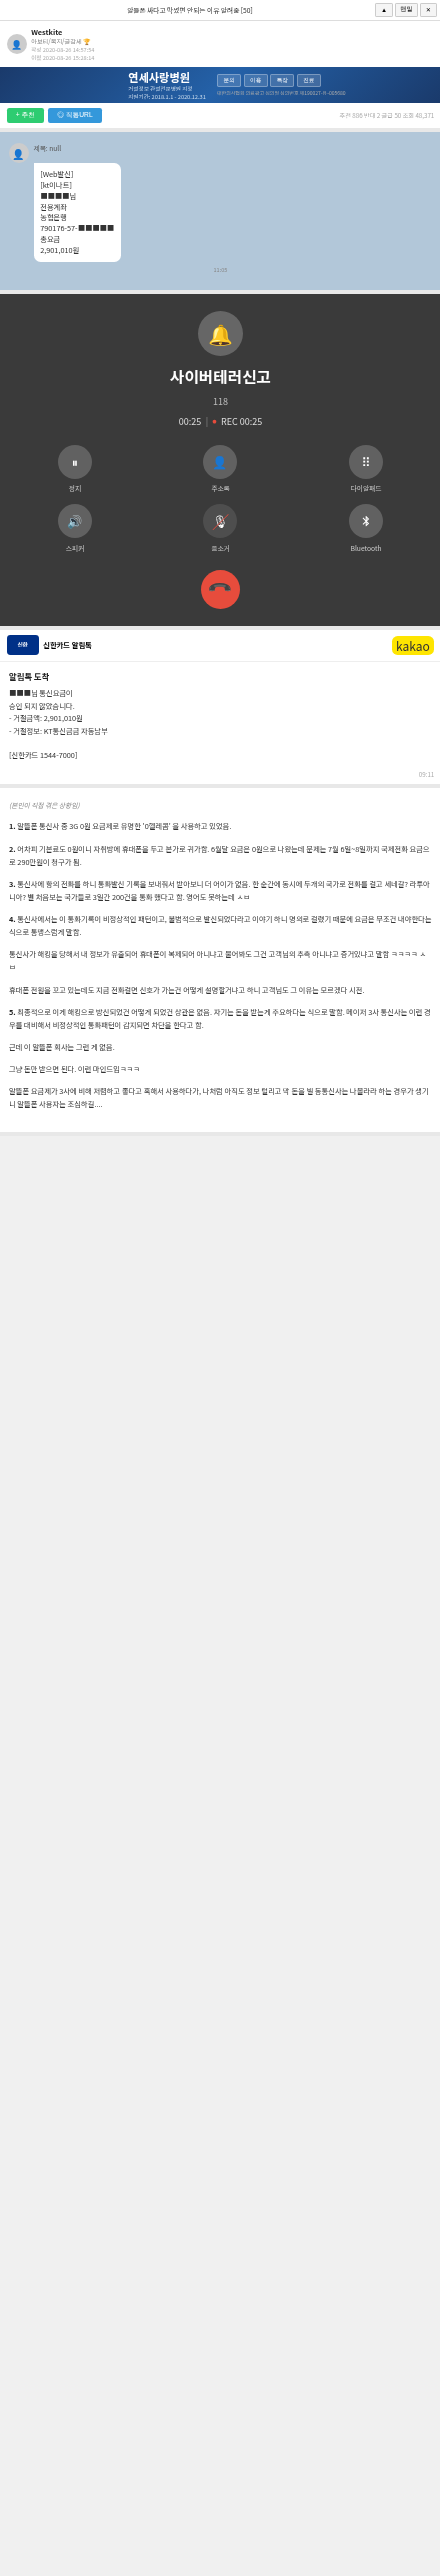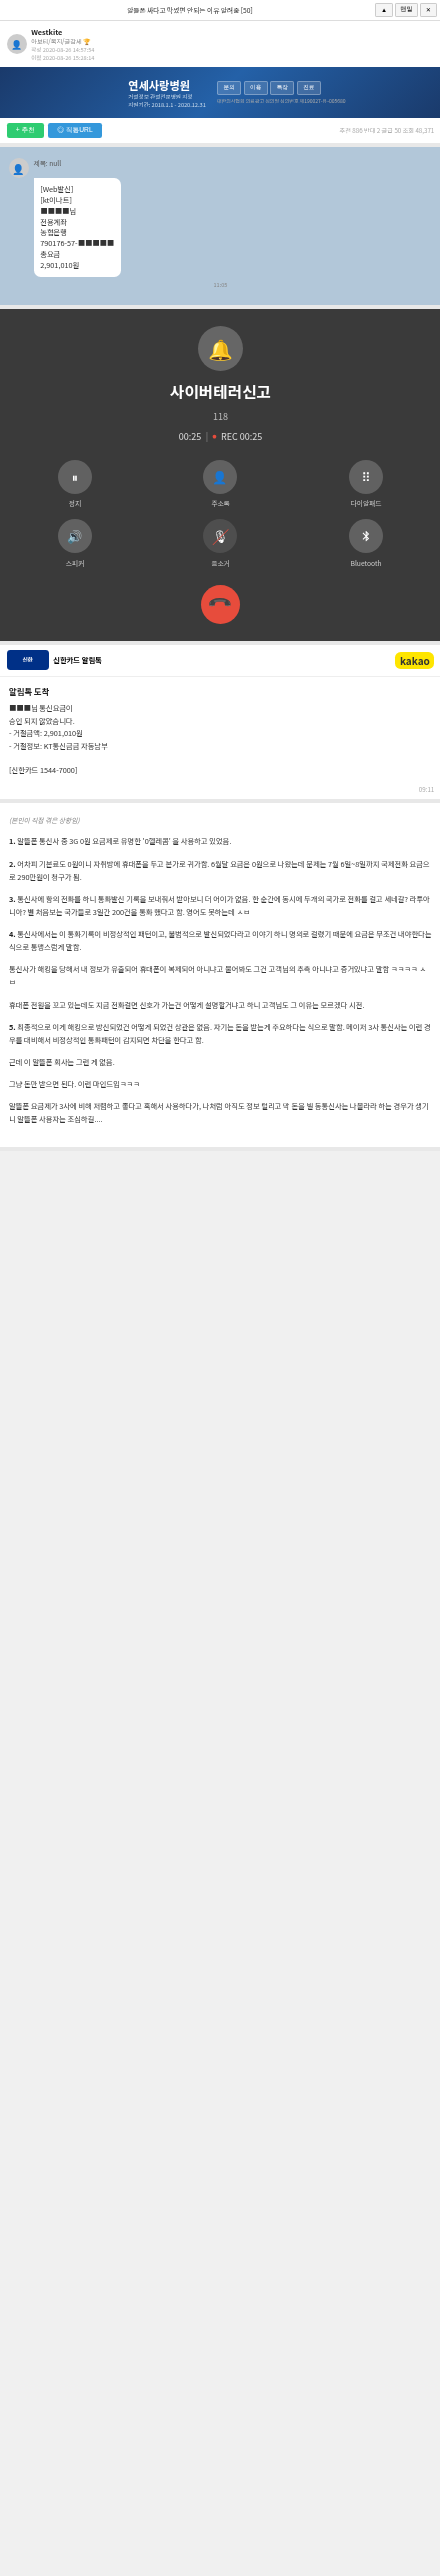--- a/index.html
+++ b/index.html
@@ -252,43 +252,43 @@
       border-bottom: 4.5px solid #e8e8e8;
     }
     .kakao-header {
       display: flex;
       align-items: center;
       padding: 5.6px 6.7px;
       gap: 4.5px;
       border-bottom: 0.6px solid #eee;
     }
     .shinhan-logo {
-      width: 42px;
+      width: 32px;
       height: 20px;
       background: #003087;
       border-radius: 3.4px;
       display: flex;
       align-items: center;
       justify-content: center;
       color: white;
       font-size: 5.6px;
       font-weight: bold;
     }
     .kakao-header-text {
       flex: 1;
       font-size: 7.3px;
       font-weight: bold;
     }
     .kakao-badge {
       background: #fee500;
       color: #333;
-      font-size: 10px;
+      font-size: 12px;
       padding: 1.1px 4.5px;
       border-radius: 5.6px;
-      font-weight: bold;
+      font-weight: normal;
     }
     .kakao-body {
       padding: 7.9px 9px;
     }
     .kakao-title {
       font-size: 8.4px;
       font-weight: bold;
       margin-bottom: 5.6px;
       color: #222;
     }
@@ -372,21 +372,21 @@
   <div class="post-header">
     <div class="avatar-circle">👤</div>
     <div class="post-meta">
       <div class="post-username">Westkite</div>
       <div class="post-category">아보티/목지/글감세 🏆</div>
       <div class="post-timestamps">작성 2020-08-26 14:57:54</div>
       <div class="post-timestamps">이졌 2020-08-26 15:28:14</div>
     </div>
   </div>
 
-  <div class="ad-inner" style="height:51px;padding-left:44px;">
+  <div class="ad-inner" style="height:36px;padding-left:44px;">
     <div>
       <div class="ad-hospital-name-big">연세사랑병원</div>
       <div style="color:#cde;font-size:5.6px;">거절정보 관절전문병원 지정</div>
       <div style="color:#cde;font-size:5.6px;">지원기간: 2018.1.1 - 2020.12.31</div>
     </div>
     <div class="ad-buttons-col">
       <div style="display:flex;gap:2.2px;">
         <button class="ad-small-btn">문의</button>
         <button class="ad-small-btn">이용</button>
         <button class="ad-small-btn">특장</button>

